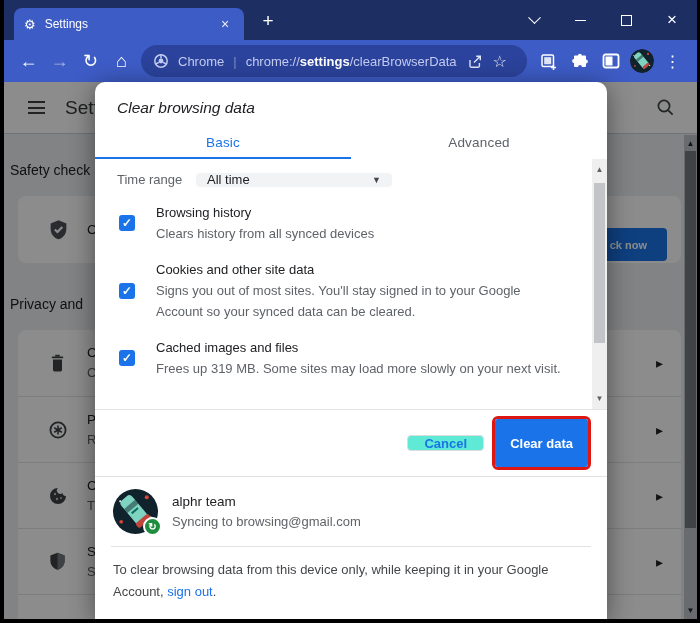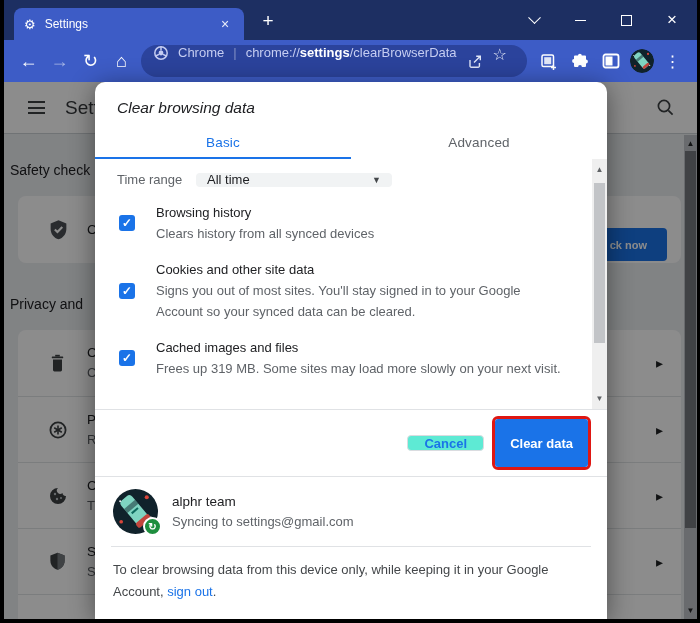--- a/index.html
+++ b/index.html
@@ -20,21 +20,21 @@
   .wc { width:46px; height:32px; display:flex; align-items:center; justify-content:center; color:#fff; }
   .chev { width:9px; height:9px; border-right:1.6px solid #fff; border-bottom:1.6px solid #fff; transform:rotate(45deg) translate(-2px,-2px); }
   .minim { width:11px; height:0; border-top:1.6px solid #fff; }
   .maxim { width:11px; height:11px; border:1.6px solid #fff; }
   .wclose { font-size:17px; font-weight:300; }
 
   
   .toolbar { position:relative; height:42px; background:#3d5cc6; display:flex; align-items:center; padding:0 9px; }
   .navi { width:31px; height:30px; display:flex; align-items:center; justify-content:center; color:#fff; font-size:18px; }
   .navi.dim { color:rgba(255,255,255,.52); }
-  .omnibox { flex:1; height:32px; background:#2b439c; border-radius:16px; display:flex; 
+  .omnibox { flex:1; height:32px; background:#2b439c; border-radius:16px; display:flex; align-items:center;
              padding:0 12px; margin:0 6px 0 4px; min-width:0; }
   .ob-txt { font-size:13px; color:#c5cdf2; white-space:nowrap; }
   .ob-div { color:rgba(255,255,255,.38); margin:0 9px; font-size:13px; }
   .ob-bold { color:#fff; font-weight:700; }
   .ob-ico { margin-left:10px; flex:0 0 auto; display:flex; align-items:center; }
   .star { color:#e8ecf9; font-size:16px; margin-left:10px; }
   .tb-right { display:flex; align-items:center; }
   .tbi { width:31px; height:30px; display:flex; align-items:center; justify-content:center; color:#fff; }
   .dots { font-size:16px; letter-spacing:0; color:#fff; }
   .avatar-sm { width:24px; height:24px; border-radius:50%; overflow:hidden; }
@@ -410,21 +410,21 @@
                 <circle cx="8" cy="32" r="1.8" fill="#d9453a"></circle>
               <circle cx="37" cy="28" r="1.2" fill="#e8eaed"></circle>
                 <circle cx="7" cy="12" r="1" fill="#e8eaed"></circle>
             </g>
           </svg>
         </span>
         <span class="sync-badge">↻</span>
       </div>
       <div class="account-text">
         <div class="account-name">alphr team</div>
-        <div class="account-status">Syncing to settings@gmail.com</div>
+        <div class="account-status">Syncing to browsing@gmail.com</div>
       </div>
     </div>
 
     <div class="dlg-inset-sep"></div>
 
     <div class="dlg-footer"><span>To clear browsing data from this device only, while keeping it in your Google Account, </span><span class="link">sign out</span><span>.</span></div>
   </div>
 
 </div>
 

